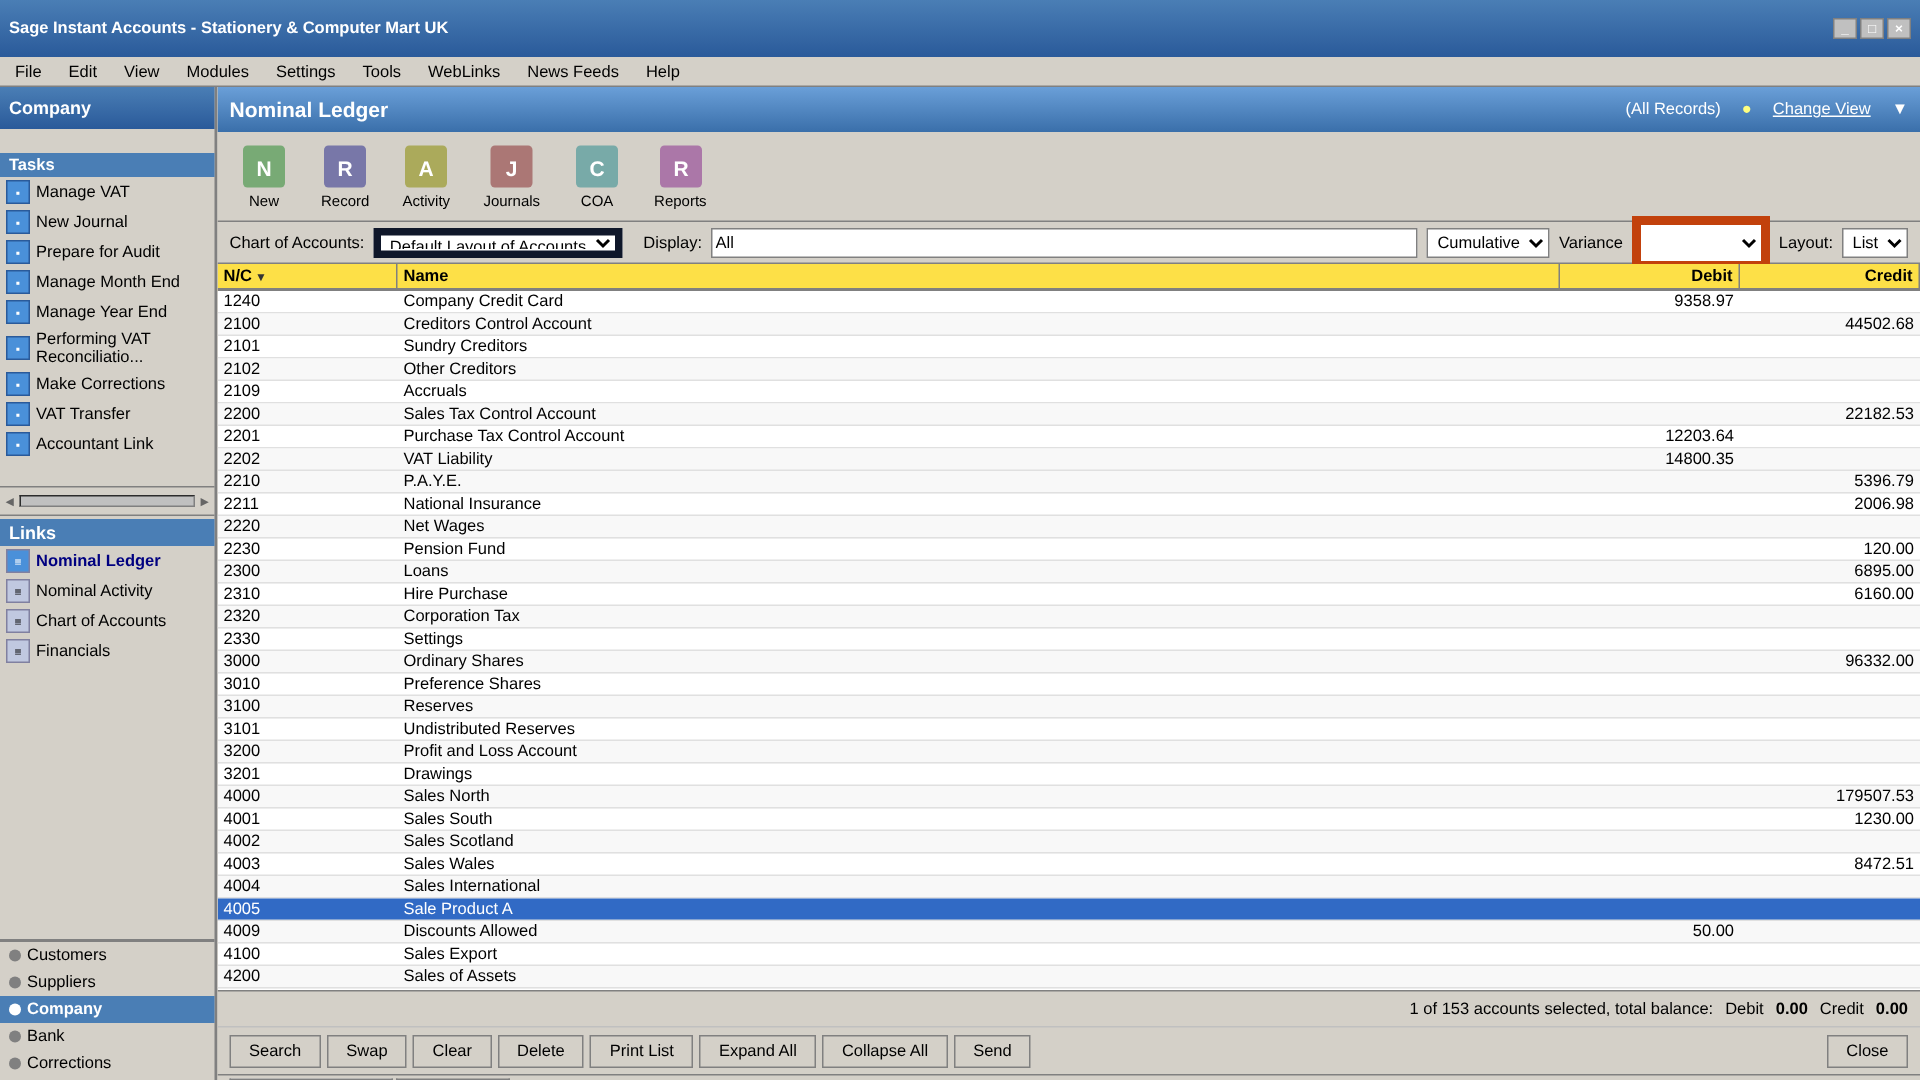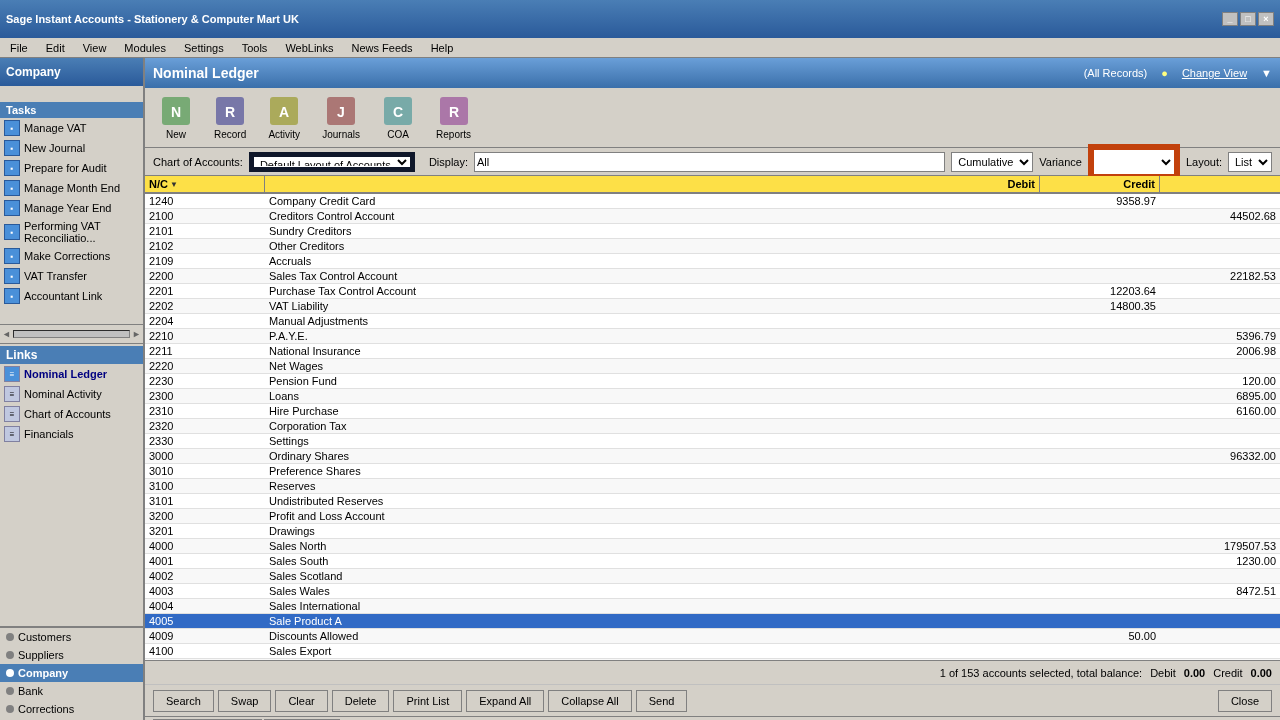--- a/index.html
+++ b/index.html
@@ -310,20 +310,23 @@
         <option>List</option>
       </select>
     </div>
 
     <div id="table-container">
       <div id="table-header">
         <div class="col-header">
           <span>N/C</span>
           <span class="sort-arrow">▼</span>
         </div>
+        <div class="col-header">
+          <span>Name</span>
+        </div>
         <div class="col-header" style="justify-content:flex-end;">
           <span>Debit</span>
         </div>
         <div class="col-header" style="justify-content:flex-end;">
           <span>Credit</span>
         </div>
       </div>
       <div id="table-body">
           <div class="table-row">
     <div class="cell">1240</div>
@@ -364,26 +367,20 @@
           <div class="table-row">
     <div class="cell">2201</div>
     <div class="cell">Purchase Tax Control Account</div>
     <div class="cell cell-right">12203.64</div>
     <div class="cell cell-right"></div>
           </div>
           <div class="table-row alt">
     <div class="cell">2202</div>
     <div class="cell">VAT Liability</div>
     <div class="cell cell-right">14800.35</div>
-    <div class="cell cell-right"></div>
-          </div>
-          <div class="table-row">
-    <div class="cell">2204</div>
-    <div class="cell">Manual Adjustments</div>
-    <div class="cell cell-right"></div>
     <div class="cell cell-right"></div>
           </div>
           <div class="table-row alt">
     <div class="cell">2210</div>
     <div class="cell">P.A.Y.E.</div>
     <div class="cell cell-right"></div>
     <div class="cell cell-right">5396.79</div>
           </div>
           <div class="table-row">
     <div class="cell">2211</div>

